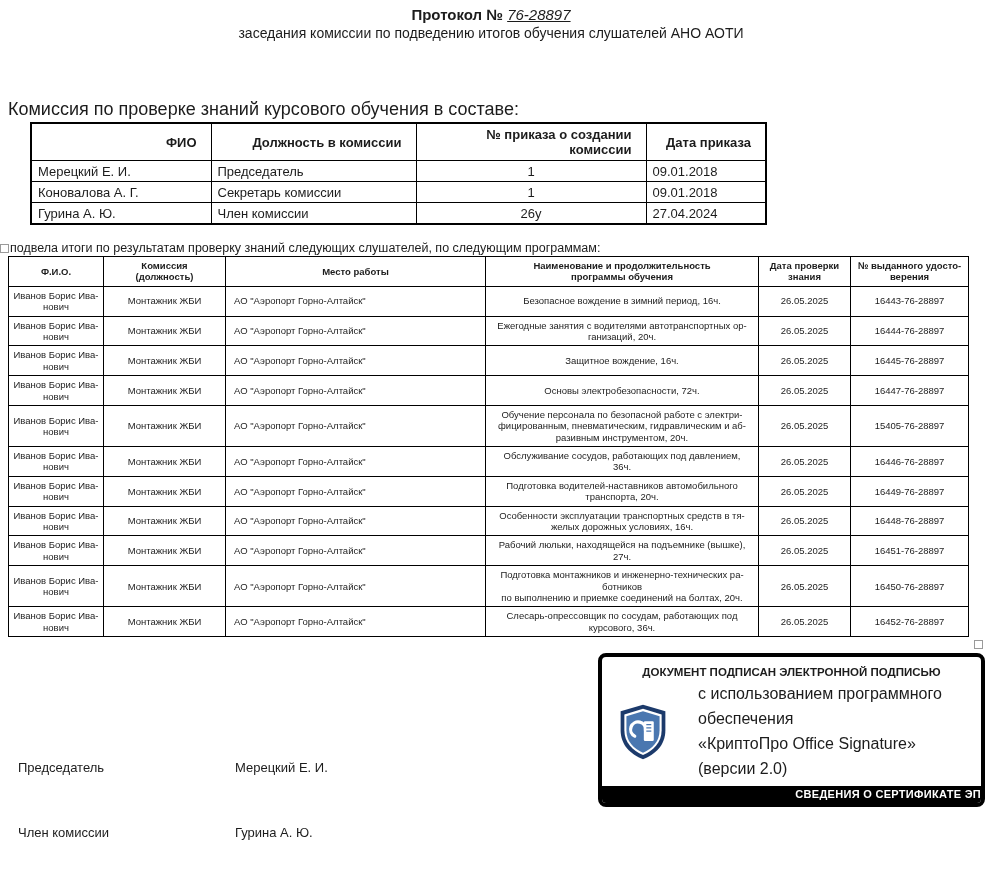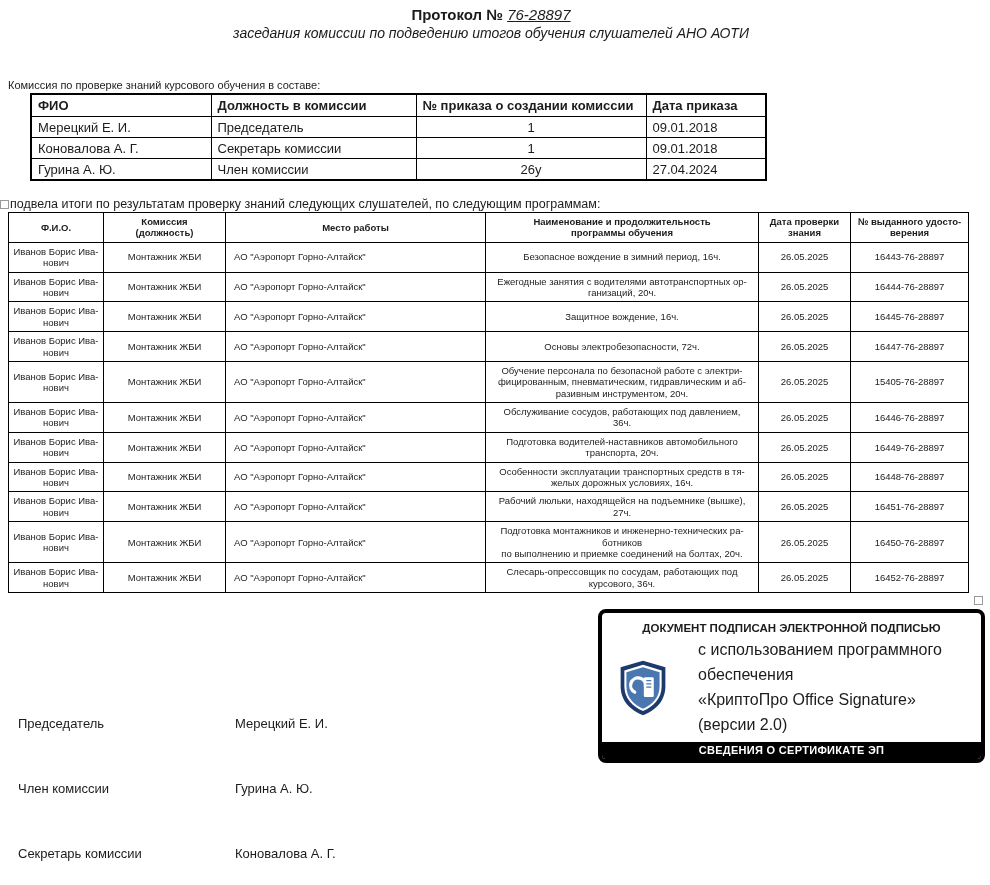--- a/index.html
+++ b/index.html
@@ -8,38 +8,38 @@
     width: 990px; height: 885px;
     font-family: "Liberation Sans", sans-serif;
     color: #1c1c1c;
     overflow: hidden;
   }
   .page { padding: 6px 0 0 8px; width: 974px; }
 
   
   .doc-title { text-align: center; font-size: 15px; font-weight: bold; margin-right: 8px; }
   .protocol-number { font-weight: normal; font-style: italic; text-decoration: underline; }
-  .doc-subtitle { text-align: center; font-size: 14px; margin-top: 2px; margin-right: 8px; font-style: italic; }
-
-  
-  .intro-1 { margin-top: 38px; font-size: 11px; }
+  .doc-subtitle { text-align: center; font-size: 14px; margin-top: 2px; margin-right: 8px; }
+
+  
+  .intro-1 { margin-top: 58px; font-size: 18px; }
   .intro-2 { margin-top: 16px; font-size: 12.5px; }
   .anchor-box {
     display: inline-block; width: 7px; height: 7px;
     border: 1px solid #9a9a9a; background: #fff;
     margin-left: -8px; margin-right: 1px; vertical-align: middle;
   }
 
   
   table { border-collapse: collapse; table-layout: fixed; background: #fff; }
   th { font-weight: bold; }
 
   #commission-table { margin: 2px 0 0 22px; width: 735px; font-size: 13px; border: 2px solid #000; }
   #commission-table th, #commission-table td { border: 1px solid #000; vertical-align: middle; }
-  #commission-table th { text-align: left; padding: 3px 6px; }
+  #commission-table th { text-align: right; padding: 3px 14px; }
   #commission-table td { padding: 1px 6px; height: 18px; }
   #commission-table td:nth-child(3) { text-align: center; }
 
   #results-table { margin-top: 1px; width: 960px; font-size: 9.5px; border: 1.5px solid #000; }
   #results-table th, #results-table td {
     border: 1px solid #000; vertical-align: middle;
     white-space: pre-line; line-height: 1.2;
   }
   #results-table th { padding: 3px 2px; text-align: center; }
   #results-table td { padding: 3px 4px; text-align: center; }
@@ -59,21 +59,21 @@
   .stamp {
     position: absolute; left: 590px; top: 14px;
     width: 387px; box-sizing: border-box;
     border: 4px solid #000; border-radius: 8px; background: #fff;
     overflow: hidden;
   }
   .stamp-title { margin-top: 9px; text-align: center; font-size: 11.5px; font-weight: bold; }
   .stamp-row { display: flex; align-items: center; margin: 4px 10px 5px 14px; }
   .stamp-logo { flex: 0 0 auto; }
   .stamp-note { margin-left: 28px; font-size: 16px; line-height: 1.55; white-space: pre-line; }
-  .stamp-bar { background: #000; color: #fff; text-align: center; font-size: 11px; font-weight: bold; padding: 2px 0 3px 0; letter-spacing: 0.3px; }
+  .stamp-bar { background: #000; color: #fff; text-align: right; font-size: 11px; font-weight: bold; padding: 2px 0 3px 0; letter-spacing: 0.3px; }
   .stamp-certs { padding: 7px 0 9px 14px; font-size: 10px; line-height: 1.75; }
 </style>
 </head>
 <body>
 
 <div class="page">
 
   <div class="doc-title">
     <span>Протокол № </span><span class="protocol-number">76-28897</span>
   </div>

